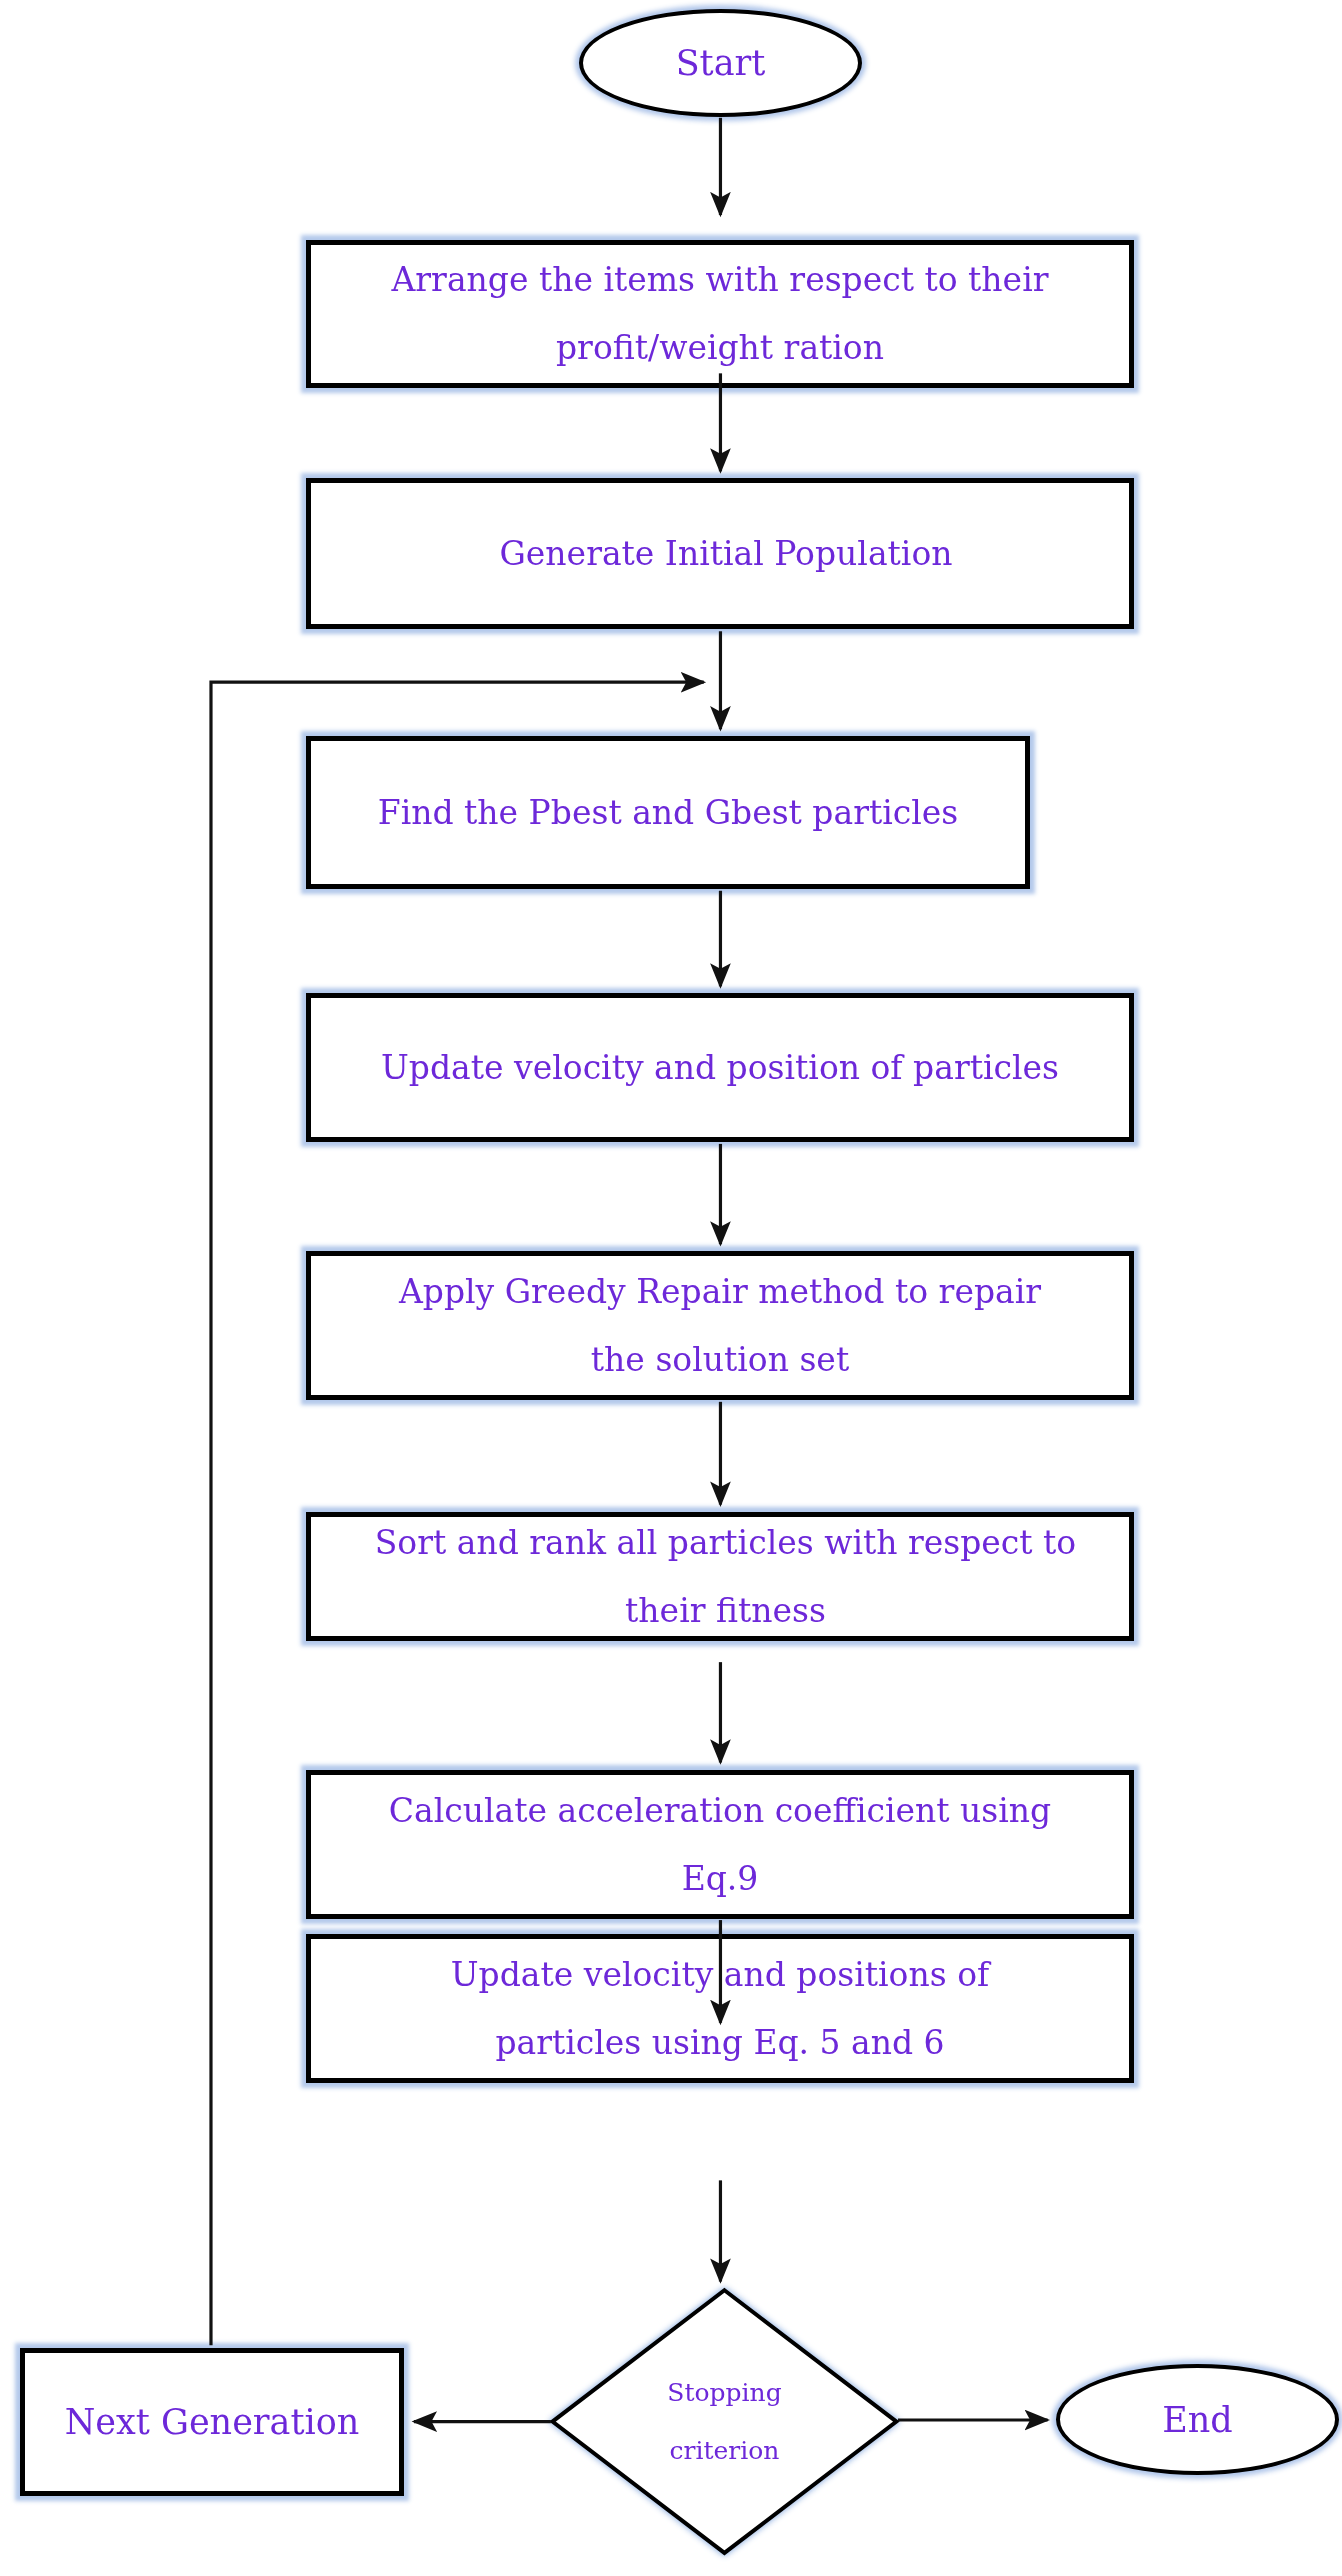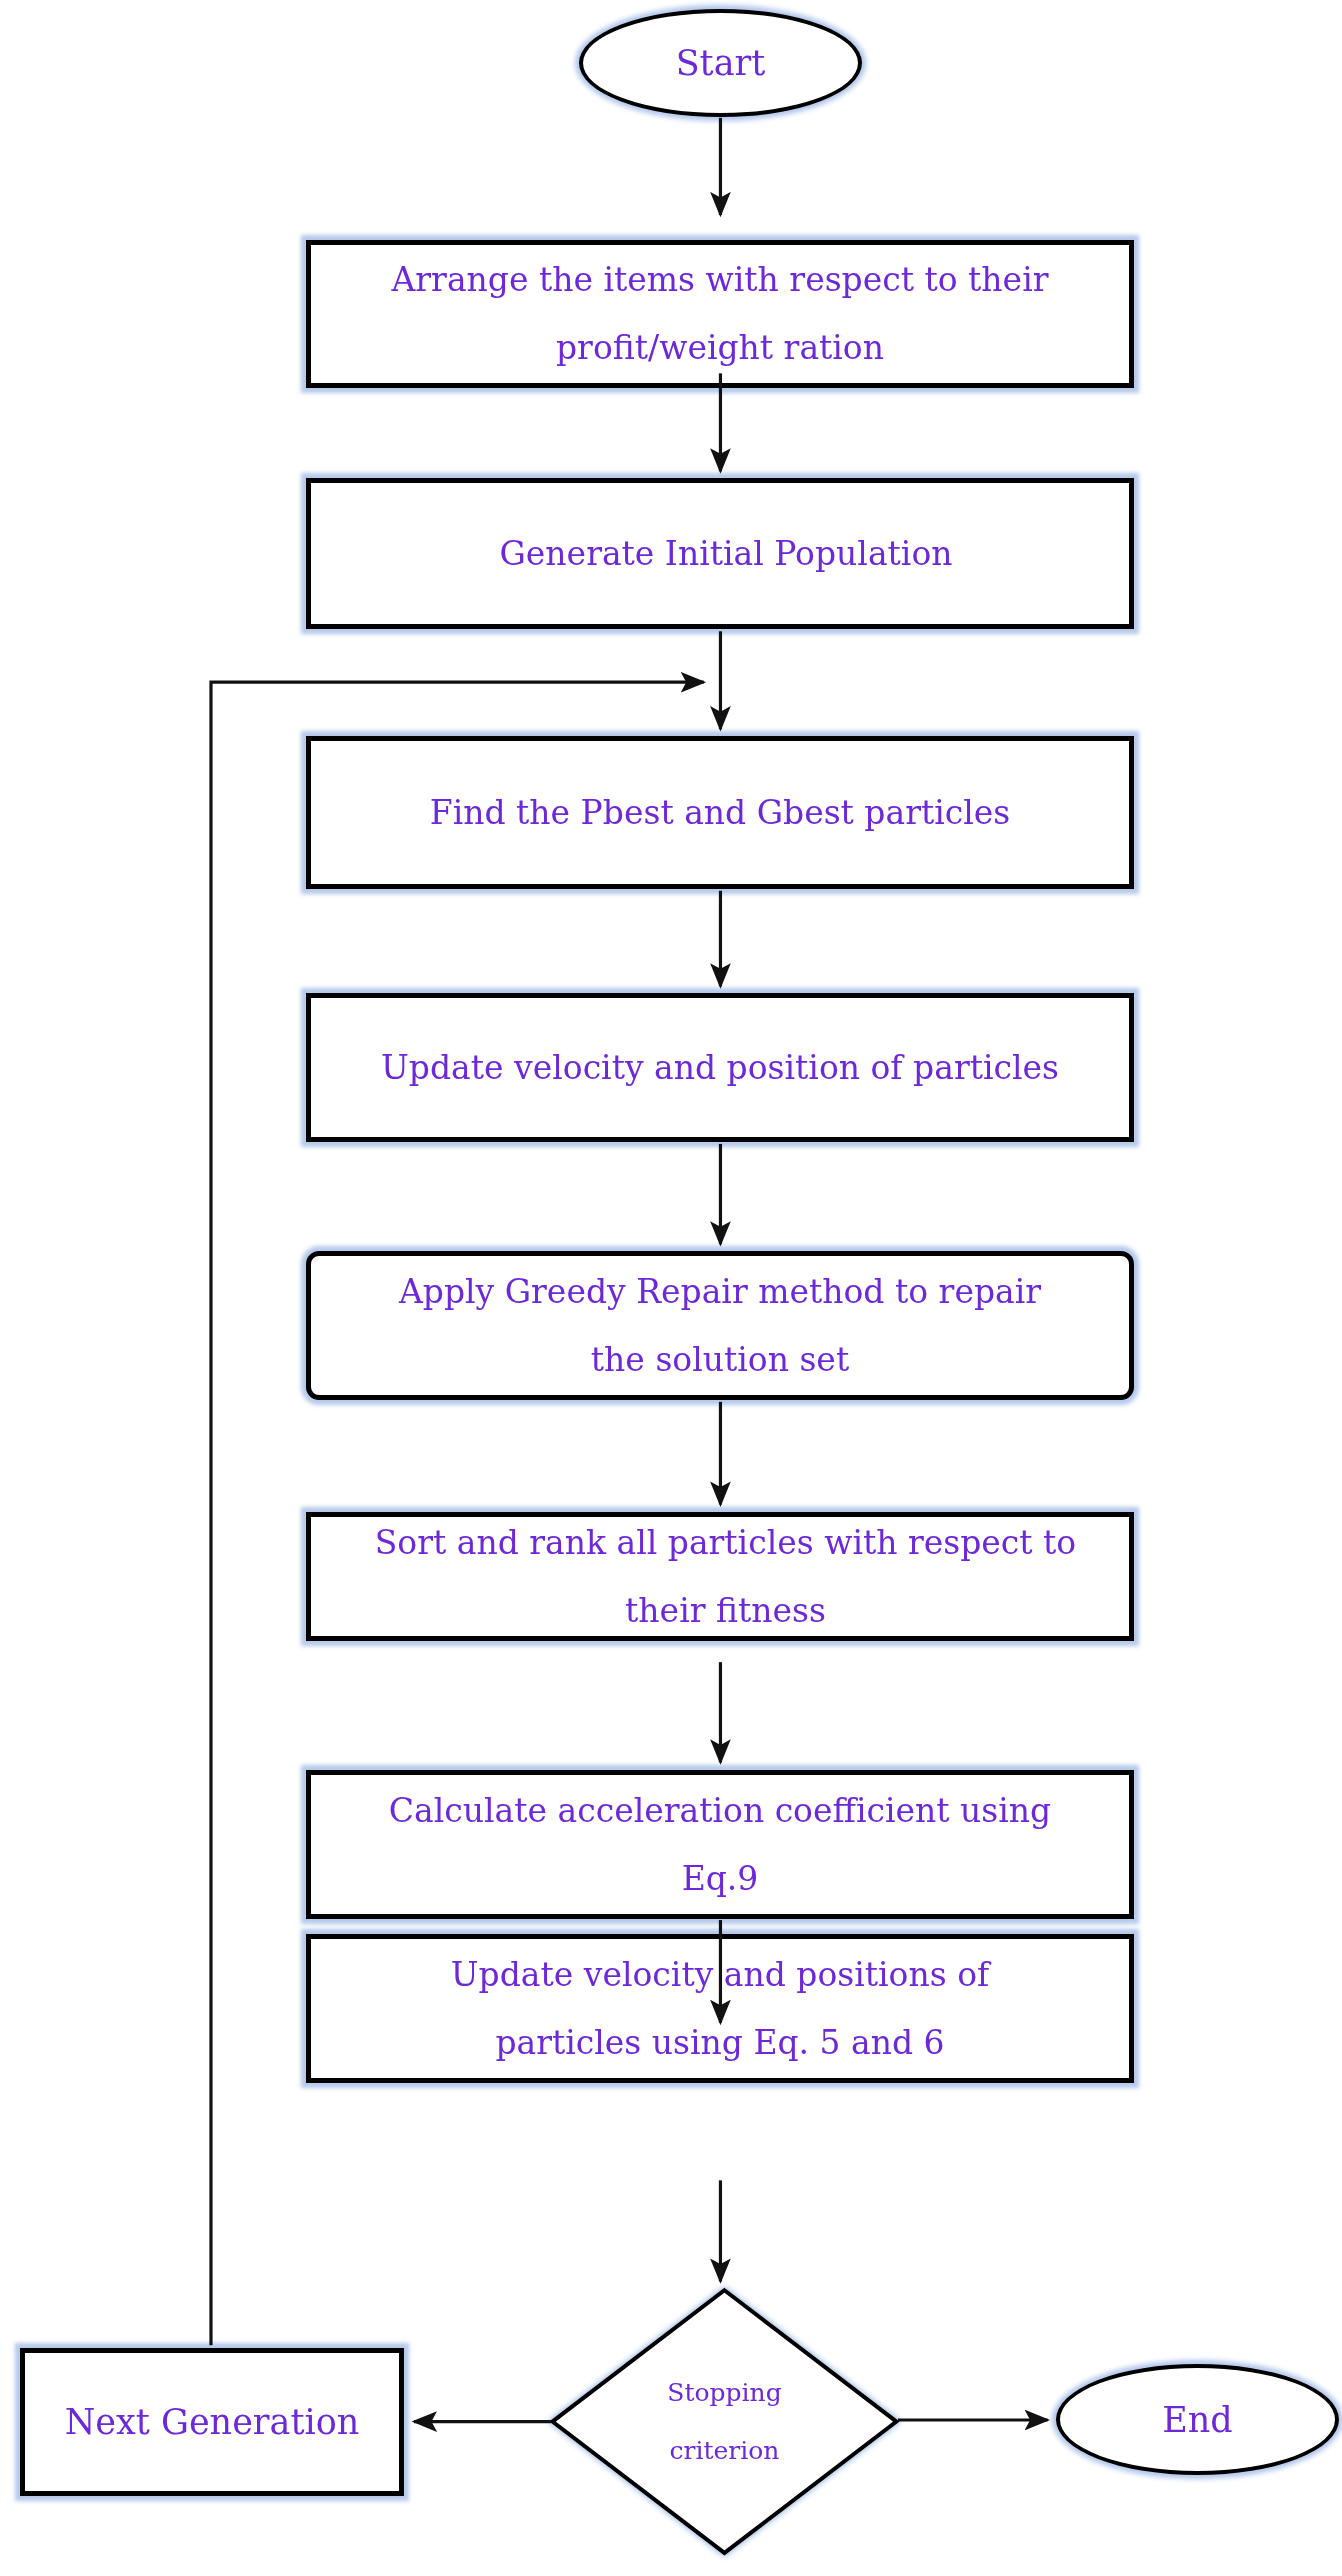--- a/index.html
+++ b/index.html
@@ -88,33 +88,33 @@
       <span>profit/weight ration</span>
     </div>
   </div>
 
   <div class="shape process" style="left:306px; top:478px; width:828px; height:151px;padding-left:12px;">
     <div class="node-label">
       <span>Generate Initial Population</span>
     </div>
   </div>
 
-  <div class="shape process" style="left:306px; top:736px; width:828px; height:153px;">
+  <div class="shape process" style="left:306px; top:736px; width:724px; height:153px;">
     <div class="node-label">
       <span>Find the Pbest and Gbest particles</span>
     </div>
   </div>
 
   <div class="shape process" style="left:306px; top:993px; width:828px; height:149px;">
     <div class="node-label">
       <span>Update velocity and position of particles</span>
     </div>
   </div>
 
-  <div class="shape process" style="left:306px; top:1251px; width:828px; height:149px;border-radius:13px;">
+  <div class="shape process" style="left:306px; top:1251px; width:828px; height:149px;">
     <div class="node-label">
       <span>Apply Greedy Repair method to repair</span>
       <span>the solution set</span>
     </div>
   </div>
 
   <div class="shape process" style="left:306px; top:1512px; width:828px; height:129px;padding-left:11px;">
     <div class="node-label">
       <span>Sort and rank all particles with respect to</span>
       <span>their fitness</span>

